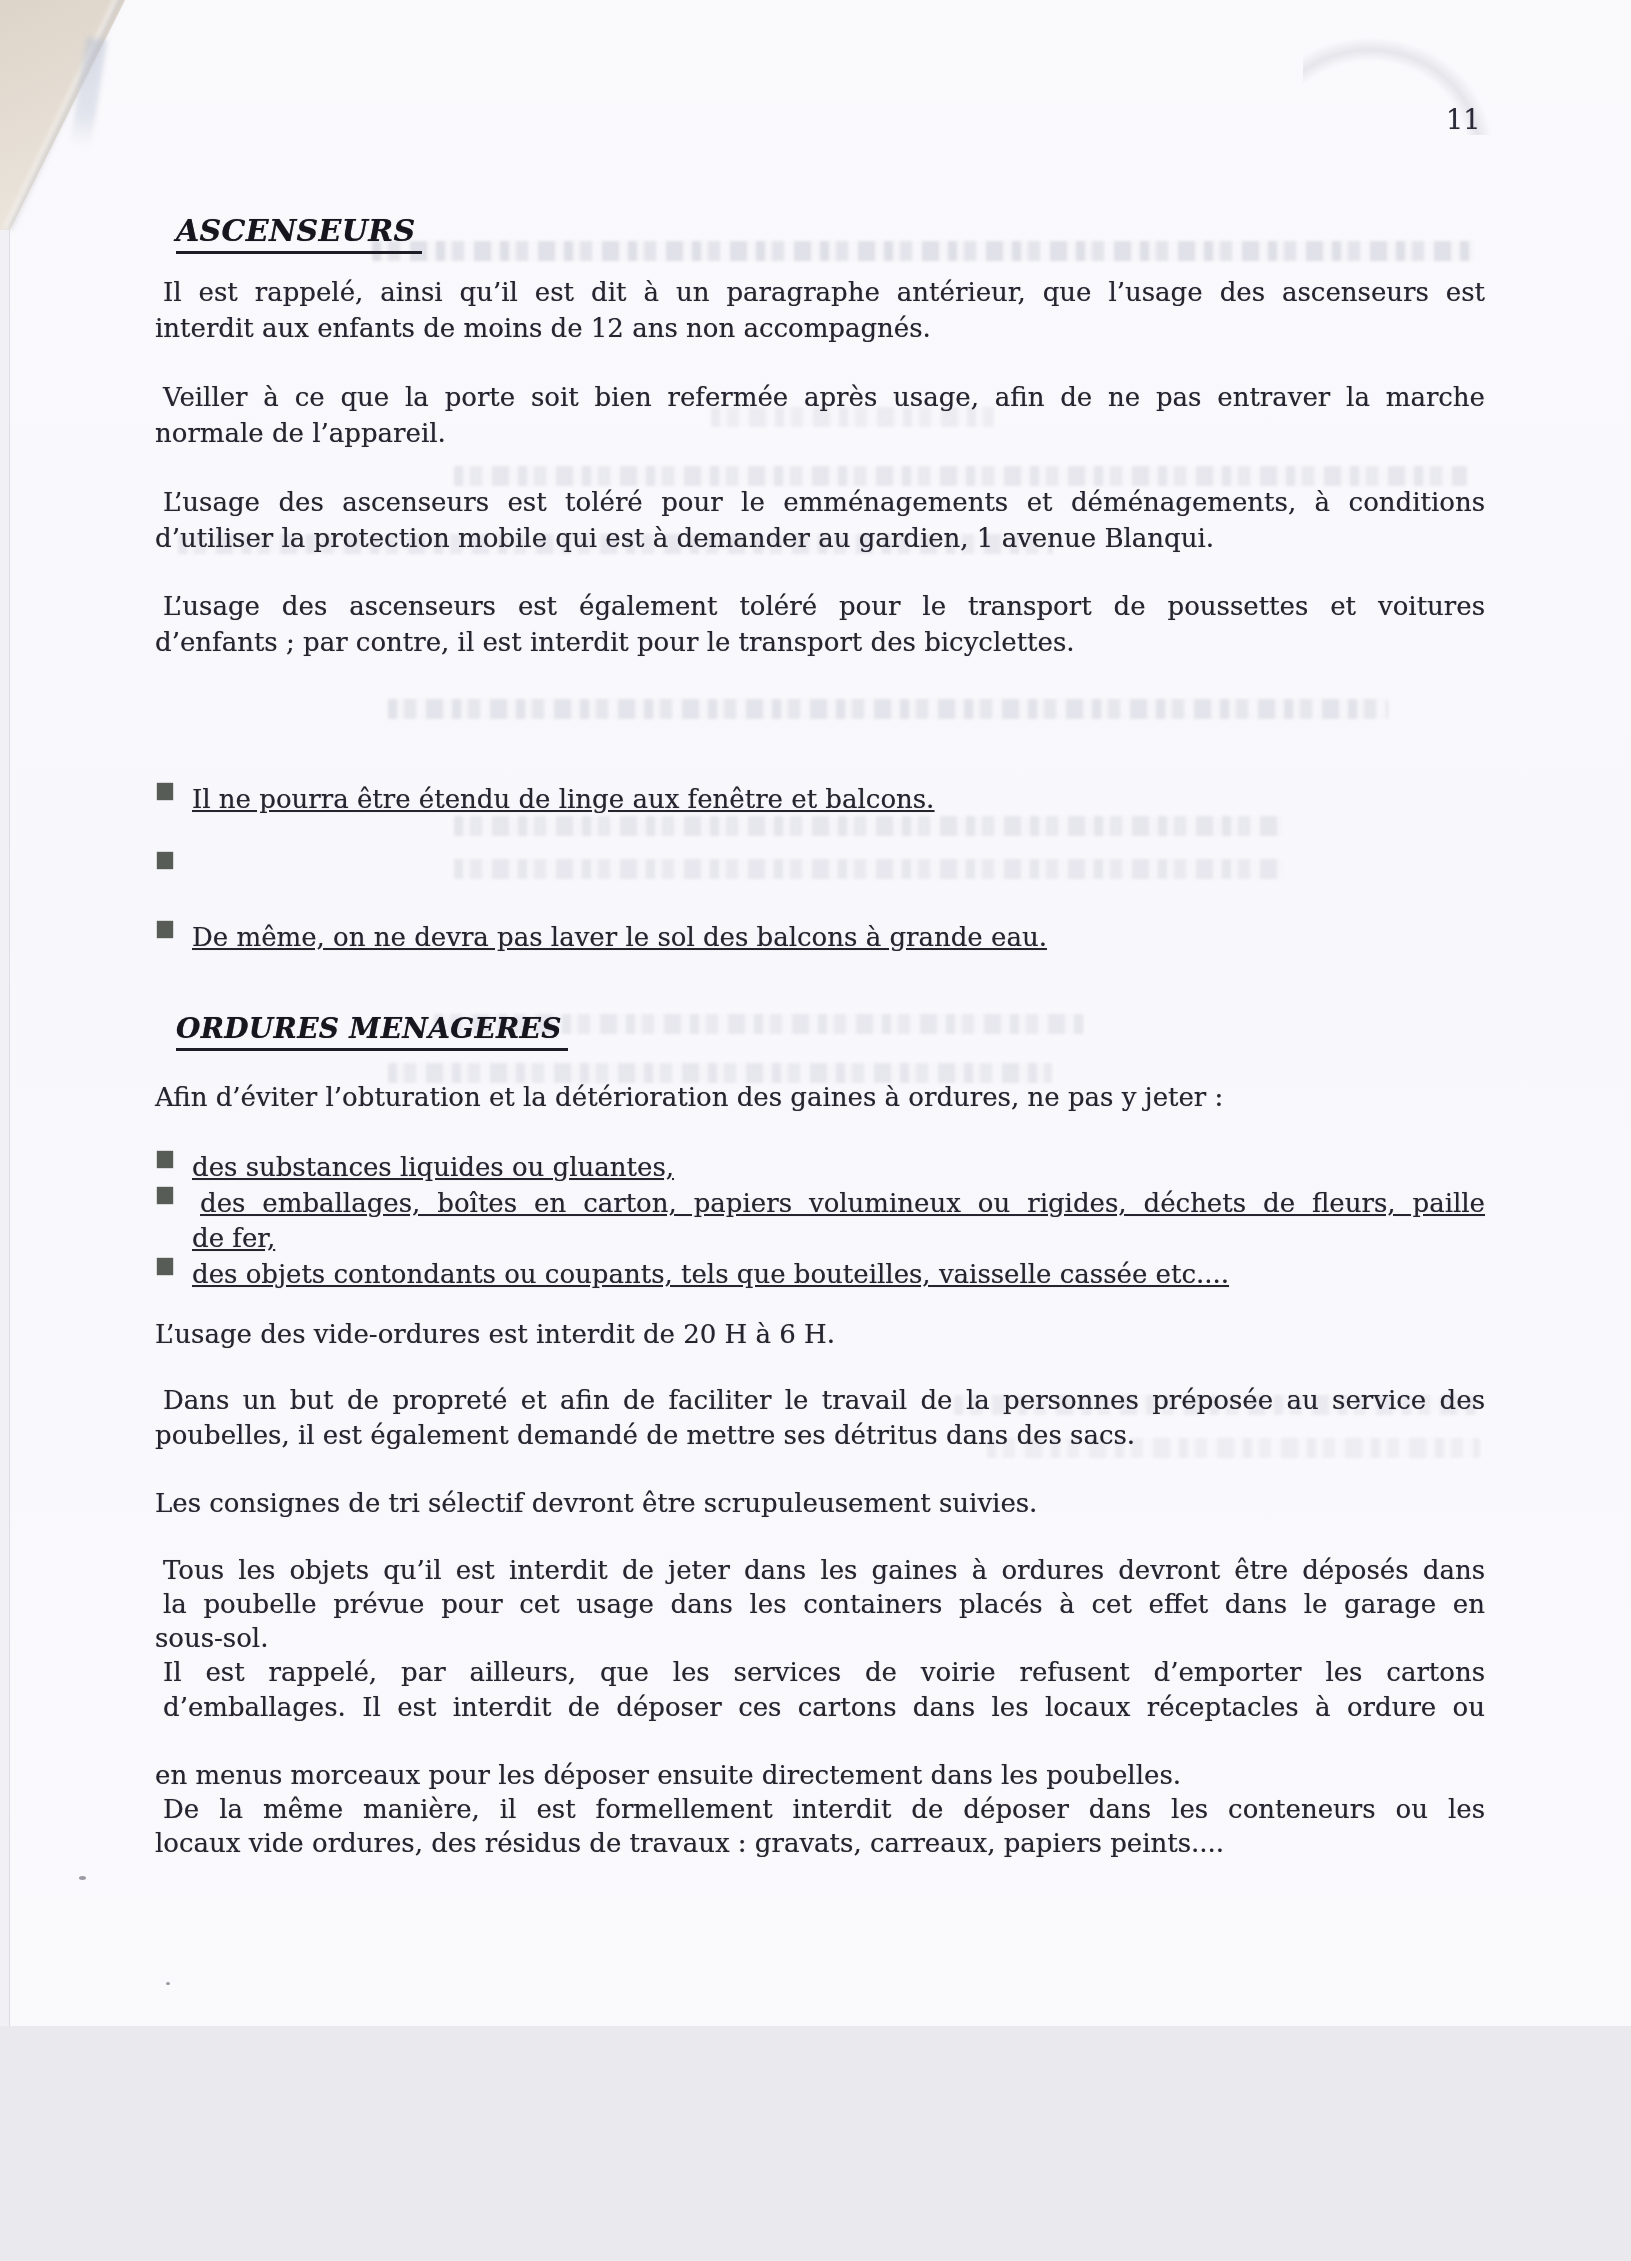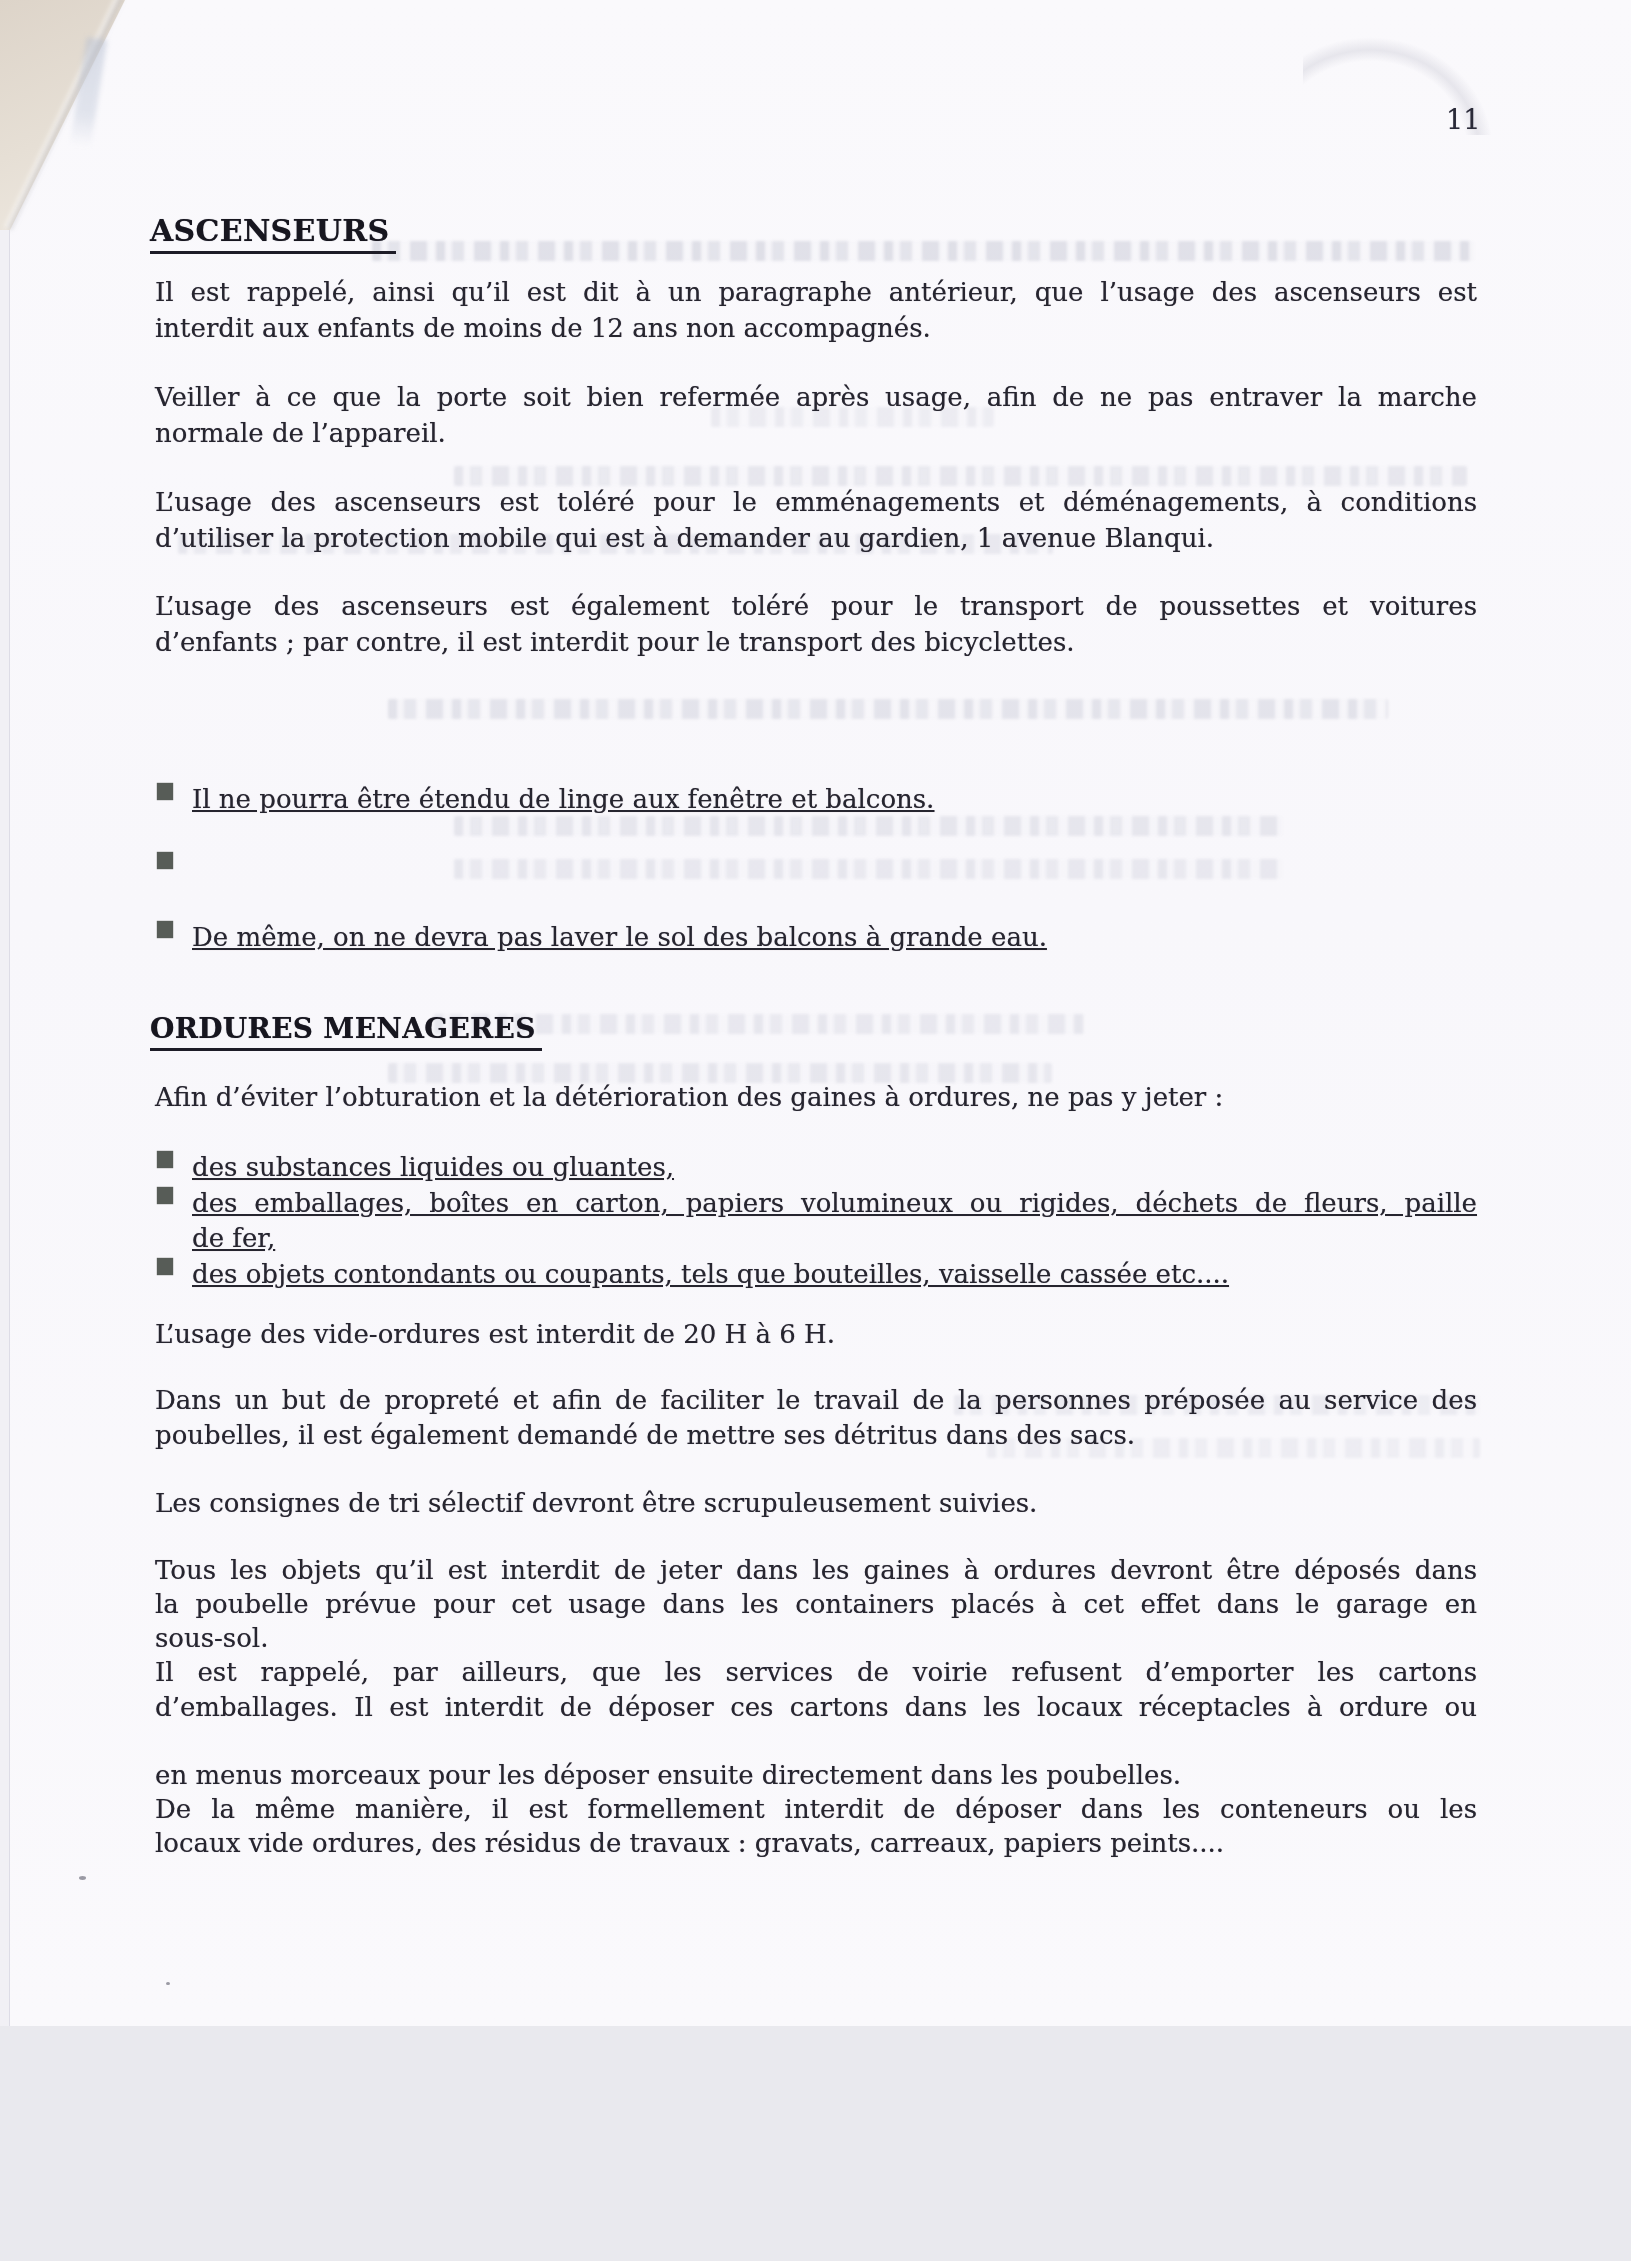--- a/index.html
+++ b/index.html
@@ -29,31 +29,31 @@
     transform:rotate(9deg);background:linear-gradient(180deg,#b7c0d2,#c9d0de 70%,transparent);
     opacity:.5;filter:blur(2.6px);
   }
   .scan-arc{
     position:absolute;left:1303px;top:36px;width:191px;height:99px;
     background:radial-gradient(ellipse at 35% 115%,transparent 55%,rgba(172,172,188,.25) 62%,transparent 70%);
   }
   .pagenum{position:absolute;left:1446px;top:104px;font-size:27px;color:#2a2a38;
     text-shadow:0 0 0.7px rgba(40,40,60,.5);}
   .h{
-    position:absolute;left:150px;font-weight:bold;color:#17161f;
+    position:absolute;left:176px;font-weight:bold;font-style:italic;color:#17161f;
     border-bottom:3.3px solid #1d1c27;padding:0 6.6px 3.3px 0;letter-spacing:0.3px;
     text-shadow:0 0 0.7px rgba(22,22,38,.65);
   }
   .h1{font-size:30px}
   .h2{font-size:28px}
   .line{
     position:absolute;left:155px;width:1322px;font-size:26px;line-height:34px;color:#26252f;
     text-shadow:0 0 0.7px rgba(40,38,60,.5), 0.4px 0.4px 0 rgba(130,70,70,.10);
   }
-  .just{text-align:justify;text-align-last:justify;}
+  .just{text-align:justify;text-align-last:justify;margin-left:8px;}
   .btxt{left:192px;width:1285px;text-decoration:underline;}
   .sq{
     position:absolute;left:157px;width:16.4px;height:17px;background:#575c57;
     box-shadow:0 0 1px rgba(50,55,50,.9);
   }
   .ghost{
     position:absolute;height:20px;filter:blur(1.6px);border-radius:2px;
     background:repeating-linear-gradient(90deg,
       rgba(104,110,140,.32) 0 8.6px, rgba(104,110,140,.05) 8.6px 16px,
       rgba(104,110,140,.26) 16px 28px, rgba(104,110,140,.03) 28px 38px,

